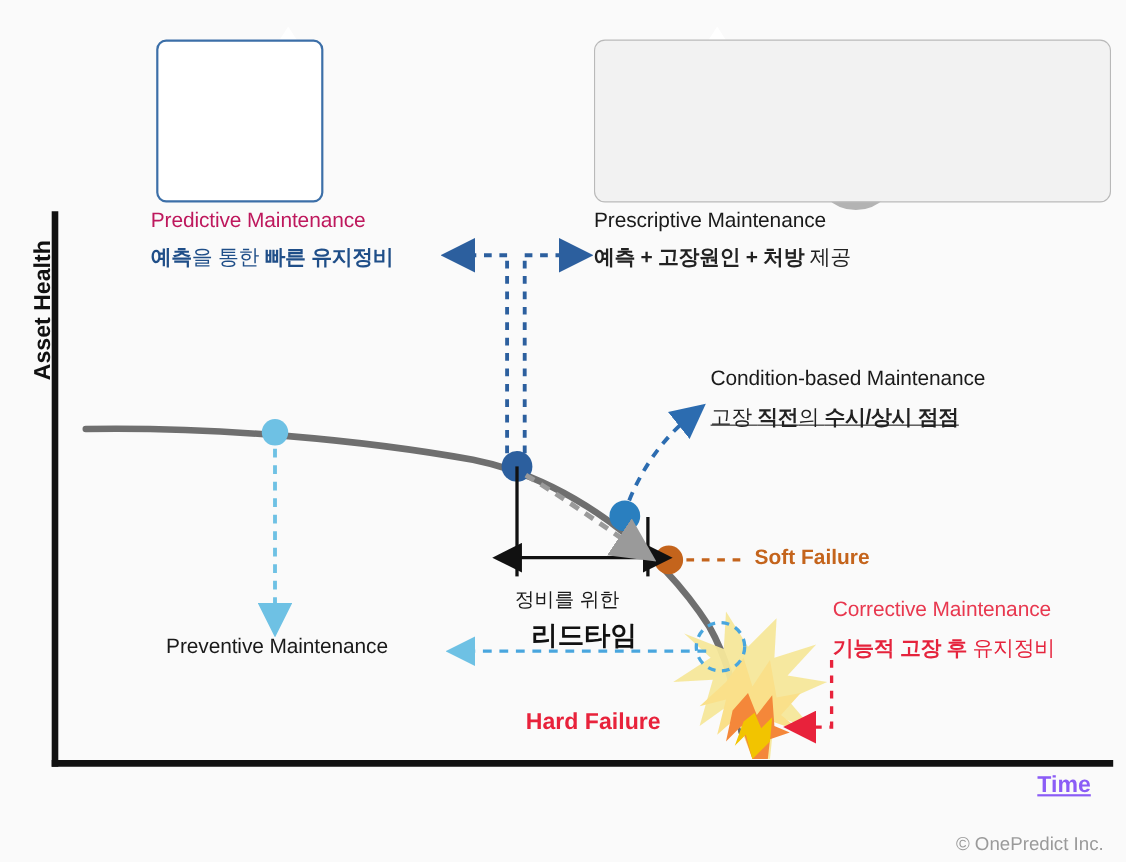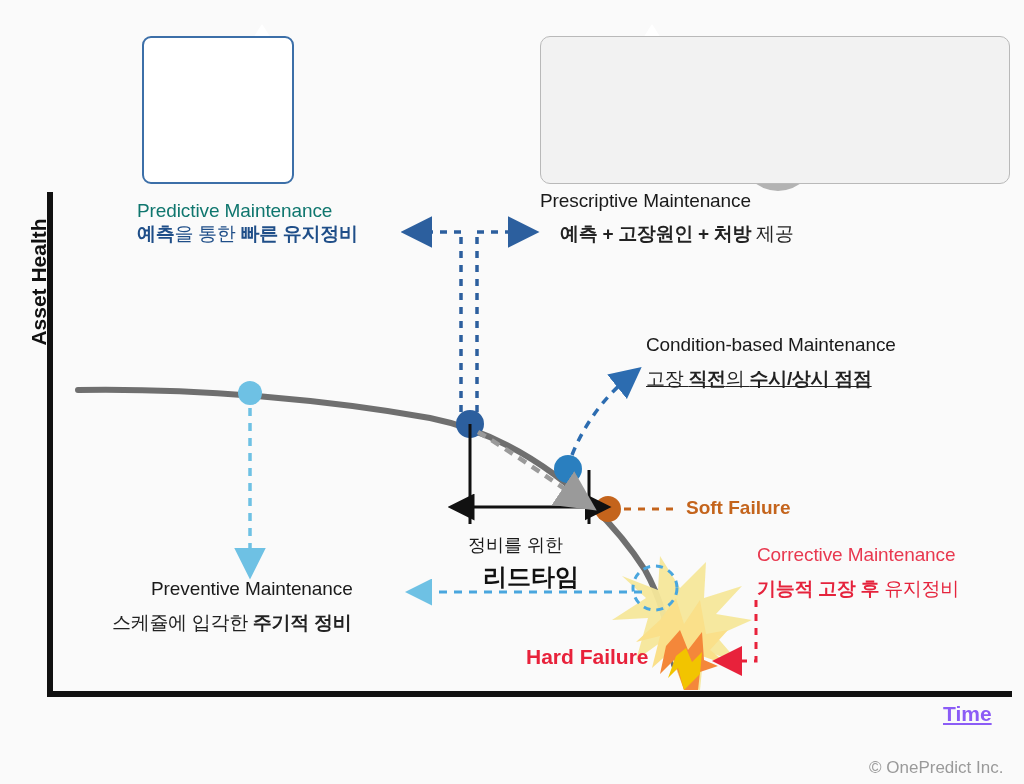--- a/index.html
+++ b/index.html
@@ -25,40 +25,40 @@
     position:absolute;left:540px;top:36px;width:470px;height:148px;
     border:1.5px solid #b9b9b9;border-radius:10px;background:#f2f2f2;
     box-sizing:border-box;
   }
 
   
   .cap-en{font-size:19px;letter-spacing:-0.1px;}
   .cap-ko{font-size:19px;letter-spacing:-0.3px;}
   .b{font-weight:bold;}
 
-  .pm-en{left:137px;top:190px;color:#0f766e;margin-top:10px;}
+  .pm-en{left:137px;top:190px;color:#be185d;}
   .pm-ko{left:137px;top:221px;color:#1f4e88;font-weight:bold;}
 
   .px-en{left:540px;top:190px;color:#1a1a1a;}
-  .px-ko{left:540px;top:221px;color:#222;margin-left:20px;}
+  .px-ko{left:540px;top:221px;color:#222;}
 
   .cb-en{left:646px;top:334px;color:#1a1a1a;}
   .cb-ko{left:646px;top:366px;color:#222;text-decoration:underline;}
 
   .pv-en{left:112px;top:578px;color:#1a1a1a;margin-left:39px;}
   .pv-ko{left:112px;top:610px;color:#222;}
 
   .cm-en{left:757px;top:544px;color:#e8384f;text-align:center;}
   .cm-ko{left:757px;top:576px;color:#e5233c;}
 
   .lead-ko1{left:468px;top:533px;font-size:18px;color:#1a1a1a;}
   .lead-ko2{left:483px;top:561px;font-size:24px;color:#111;font-weight:bold;}
 
   .softf{left:686px;top:497px;font-size:19px;font-weight:bold;color:#C4641C;}
-  .hardf{left:478px;top:645px;font-size:21px;font-weight:bold;color:#E8223B;margin-left:48px;}
+  .hardf{left:478px;top:645px;font-size:21px;font-weight:bold;color:#E8223B;}
 
   .timelbl{left:943px;top:702px;font-size:21px;font-weight:bold;color:#8b5cf6;text-decoration:underline;}
   .footer{left:869px;top:758px;font-size:17px;color:#9a9a9a;}
 
   .ahlabel{
     position:absolute;left:-36px;top:270px;width:150px;
     font-size:21px;font-weight:bold;color:#111;text-align:center;
     transform:rotate(-90deg);transform-origin:center center;
   }
 </style>
@@ -264,21 +264,20 @@
   <div class="txt cap-en pm-en">Predictive Maintenance</div>
   <div class="txt cap-ko pm-ko"><span>예측</span><span class="nb" style="font-weight:normal">을 통한 </span><span>빠른 유지정비</span></div>
 
   <div class="txt cap-en px-en">Prescriptive Maintenance</div>
   <div class="txt cap-ko px-ko"><span class="b">예측 + 고장원인 + 처방</span><span> 제공</span></div>
 
   <div class="txt cap-en cb-en">Condition-based Maintenance</div>
   <div class="txt cap-ko cb-ko"><span>고장 </span><span class="b">직전</span><span>의 </span><span class="b">수시/상시 점점</span></div>
 
   <div class="txt cap-en pv-en">Preventive Maintenance</div>
-  <div class="txt cap-ko pv-ko"><span>스케쥴에 입각한 </span><span class="b">주기적 정비</span></div>
 
   <div class="txt cap-en cm-en">Corrective Maintenance</div>
   <div class="txt cap-ko cm-ko"><span class="b">기능적 고장 후 </span><span>유지정비</span></div>
 
   <div class="txt lead-ko1">정비를 위한</div>
   <div class="txt lead-ko2">리드타임</div>
 
   <div class="txt softf">Soft Failure</div>
   <div class="txt hardf">Hard Failure</div>
 </div>

